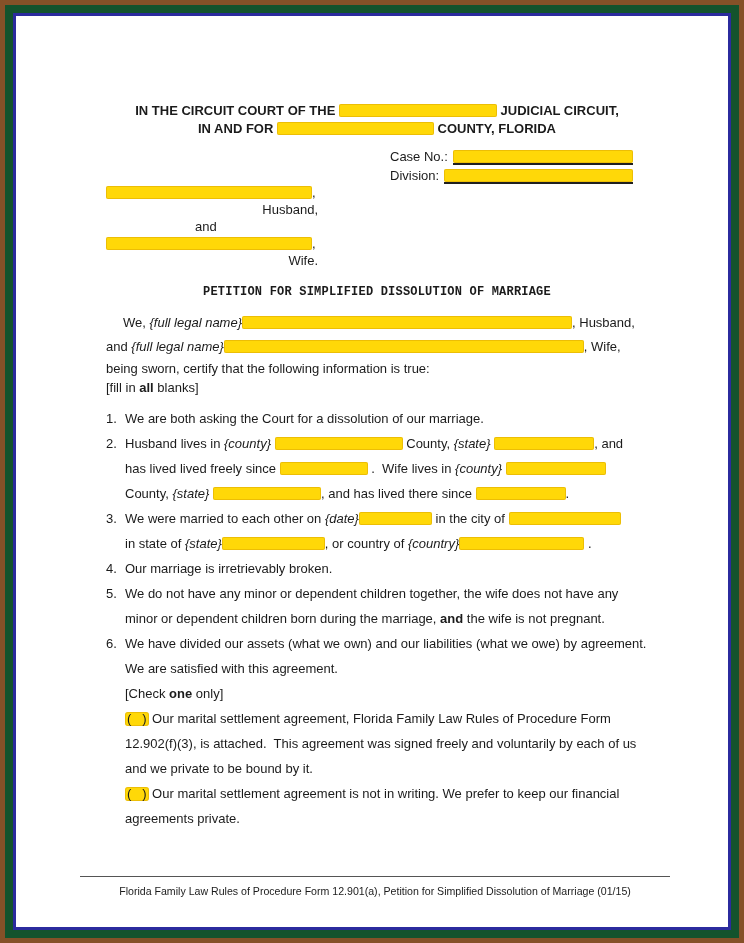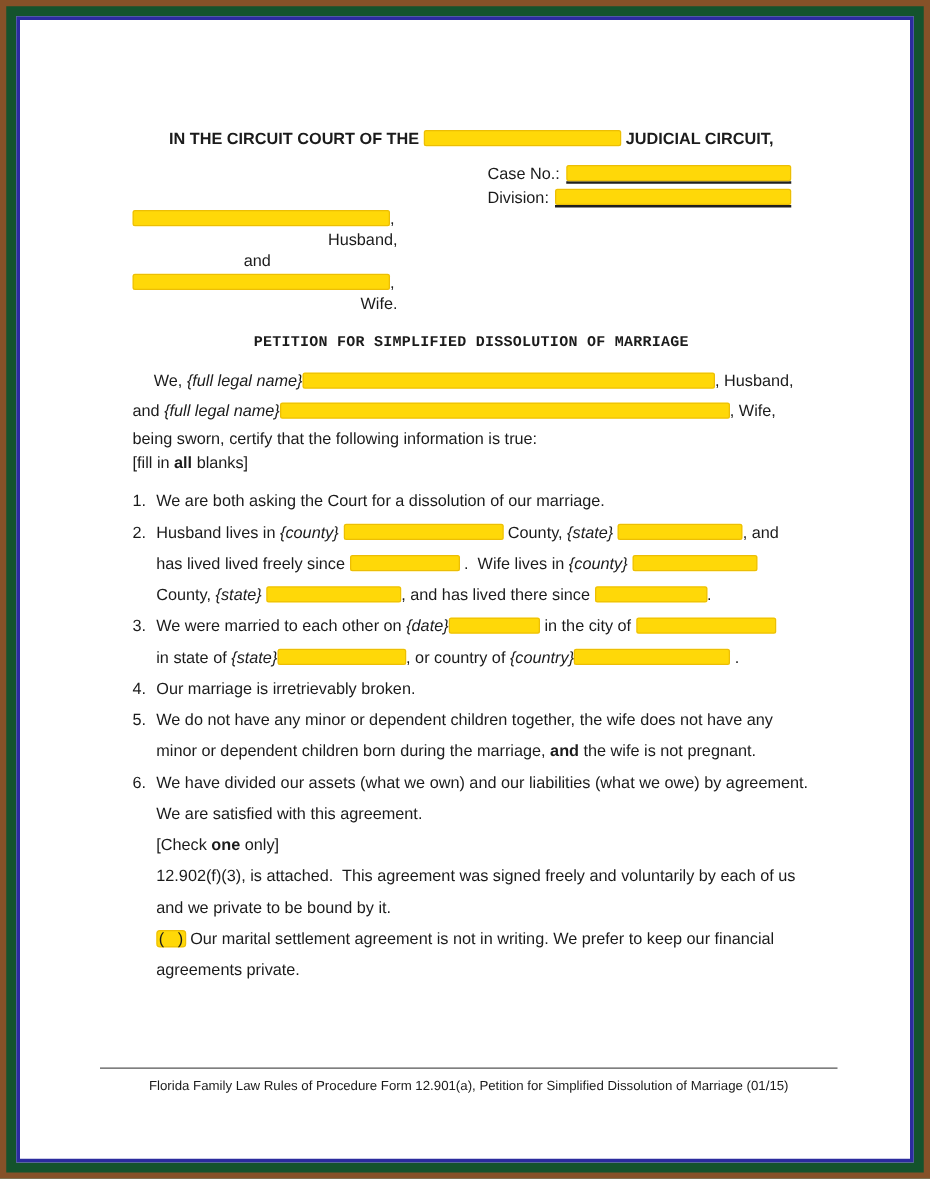--- a/index.html
+++ b/index.html
@@ -27,33 +27,34 @@
   .cap-and { padding-left:89px; }
   .title { margin-top:14px; text-align:center; font-family:Liberation Mono, monospace;
            font-size:12px; font-weight:bold; line-height:18px; letter-spacing:.2px; }
   .intro { margin-top:10px; }
   .intro .line { line-height:24px; }
   .intro .line.tight { line-height:19px; }
   .intro .line.indent { padding-left:17px; }
   .body-lines { margin-top:9px; }
   .body-lines .line { position:relative; padding-left:19px; line-height:25px; }
   .num { position:absolute; left:0; }
-  .footer { position:absolute; left:64px; right:58px; bottom:52px; }
+  .footer { position:absolute; left:64px; right:58px; bottom:30px; }
   .footer-rule { border-top:1px solid #555; }
   .footer-text { text-align:center; font-size:10.6px; line-height:12px; padding-top:8px; }
 </style>
 </head>
 <body>
 
 <div class="doc-frame">
   <div class="blue-frame">
     <div class="page">
 
       <div class="court-header">
         <div class="line"><span>IN THE CIRCUIT COURT OF THE </span><span class="hl" style="width: 158px;"></span><span> JUDICIAL CIRCUIT,</span></div>
+        <div class="line"><span>IN AND FOR </span><span class="hl" style="width: 157px;"></span><span> COUNTY, FLORIDA</span></div>
       </div>
 
       <div class="case-block">
         <div class="case-row">
           <span class="case-label">Case No.:</span>
           <span class="field-line">
               <span class="hl"></span>
             </span>
         </div>
         <div class="case-row">
@@ -87,20 +88,21 @@
           <div class="line"><span>has lived lived freely since </span><span class="hl" style="width: 88px;"></span><span> .  Wife lives in </span><span class="i">{county}</span><span> </span><span class="hl" style="width: 100px;"></span></div>
           <div class="line"><span>County, </span><span class="i">{state}</span><span> </span><span class="hl" style="width: 108px;"></span><span>, and has lived there since </span><span class="hl" style="width: 90px;"></span><span>.</span></div>
           <div class="line"><span class="num">3.</span><span>We were married to each other on </span><span class="i">{date}</span><span class="hl" style="width: 73px;"></span><span> in the city of </span><span class="hl" style="width: 112px;"></span></div>
           <div class="line"><span>in state of </span><span class="i">{state}</span><span class="hl" style="width: 103px;"></span><span>, or country of </span><span class="i">{country}</span><span class="hl" style="width: 125px;"></span><span> .</span></div>
           <div class="line"><span class="num">4.</span><span>Our marriage is irretrievably broken.</span></div>
           <div class="line"><span class="num">5.</span><span>We do not have any minor or dependent children together, the wife does not have any</span></div>
           <div class="line"><span>minor or dependent children born during the marriage, </span><span class="b">and</span><span> the wife is not pregnant.</span></div>
           <div class="line"><span class="num">6.</span><span>We have divided our assets (what we own) and our liabilities (what we owe) by agreement.</span></div>
           <div class="line"><span>We are satisfied with this agreement.</span></div>
           <div class="line"><span>[Check </span><span class="b">one</span><span> only]</span></div>
+          <div class="line"><span class="chk">(&nbsp;&nbsp;&nbsp;)</span><span> Our marital settlement agreement, Florida Family Law Rules of Procedure Form</span></div>
           <div class="line"><span>12.902(f)(3), is attached.  This agreement was signed freely and voluntarily by each of us</span></div>
           <div class="line"><span>and we private to be bound by it.</span></div>
           <div class="line"><span class="chk">(&nbsp;&nbsp;&nbsp;)</span><span> Our marital settlement agreement is not in writing. We prefer to keep our financial</span></div>
           <div class="line"><span>agreements private.</span></div>
         </div>
 
       <div class="footer">
         <div class="footer-rule"></div>
         <div class="footer-text">Florida Family Law Rules of Procedure Form 12.901(a), Petition for Simplified Dissolution of Marriage (01/15)</div>
       </div>

